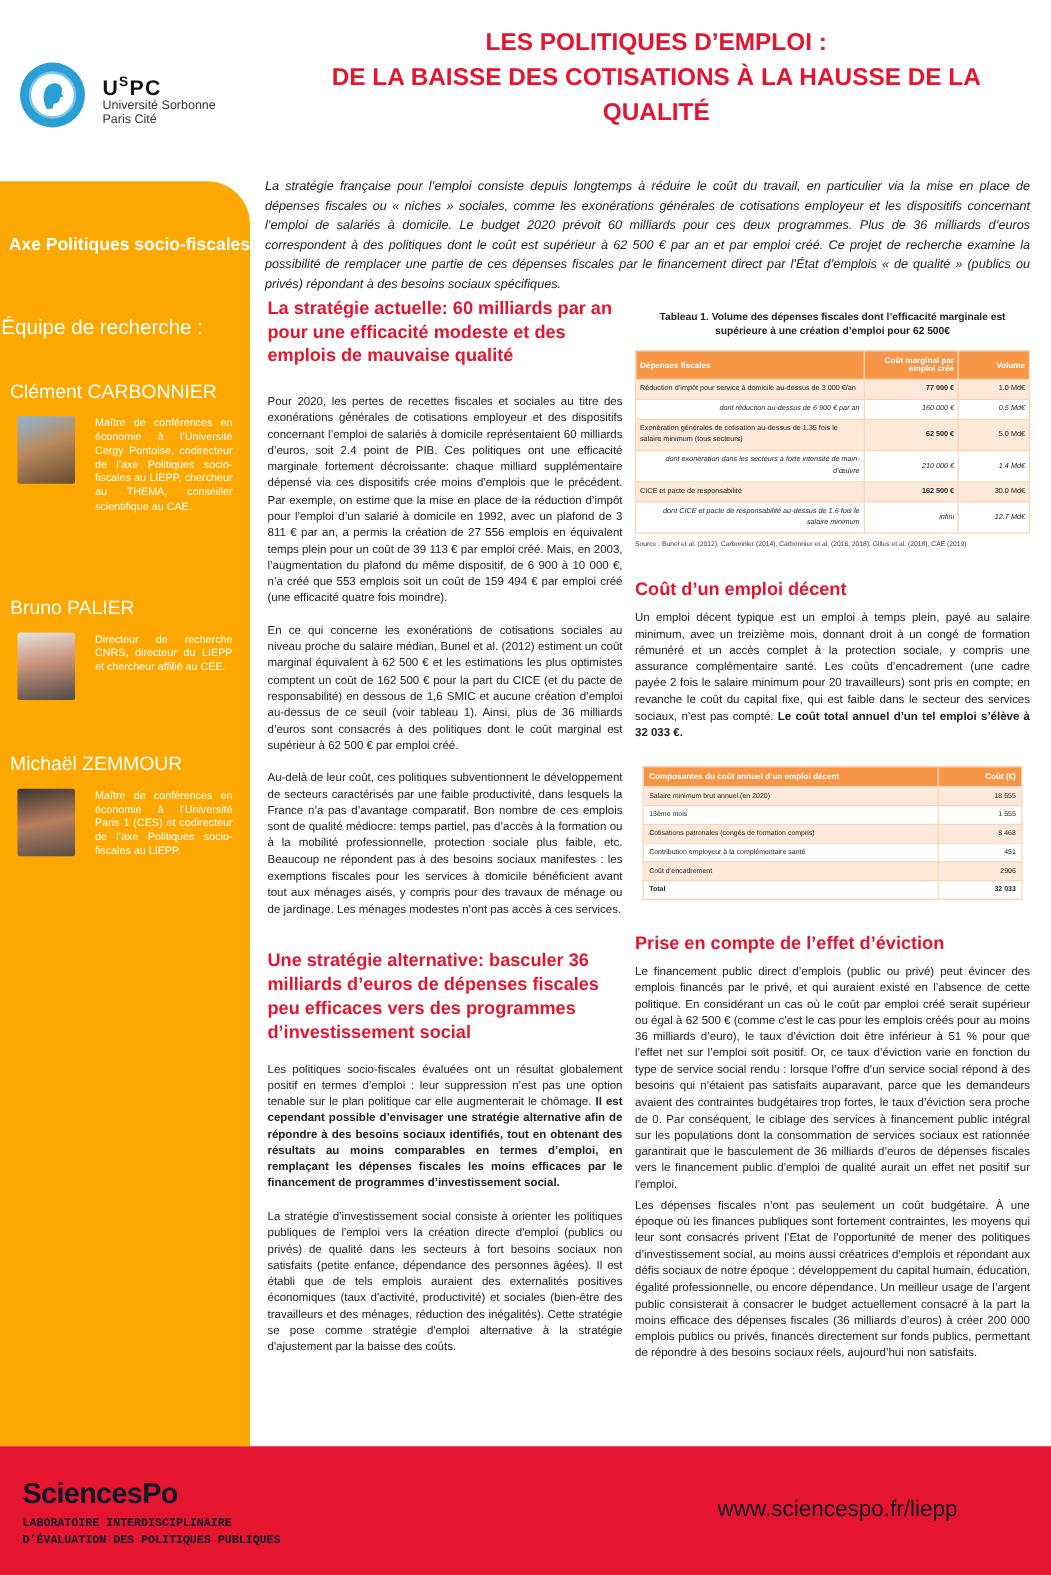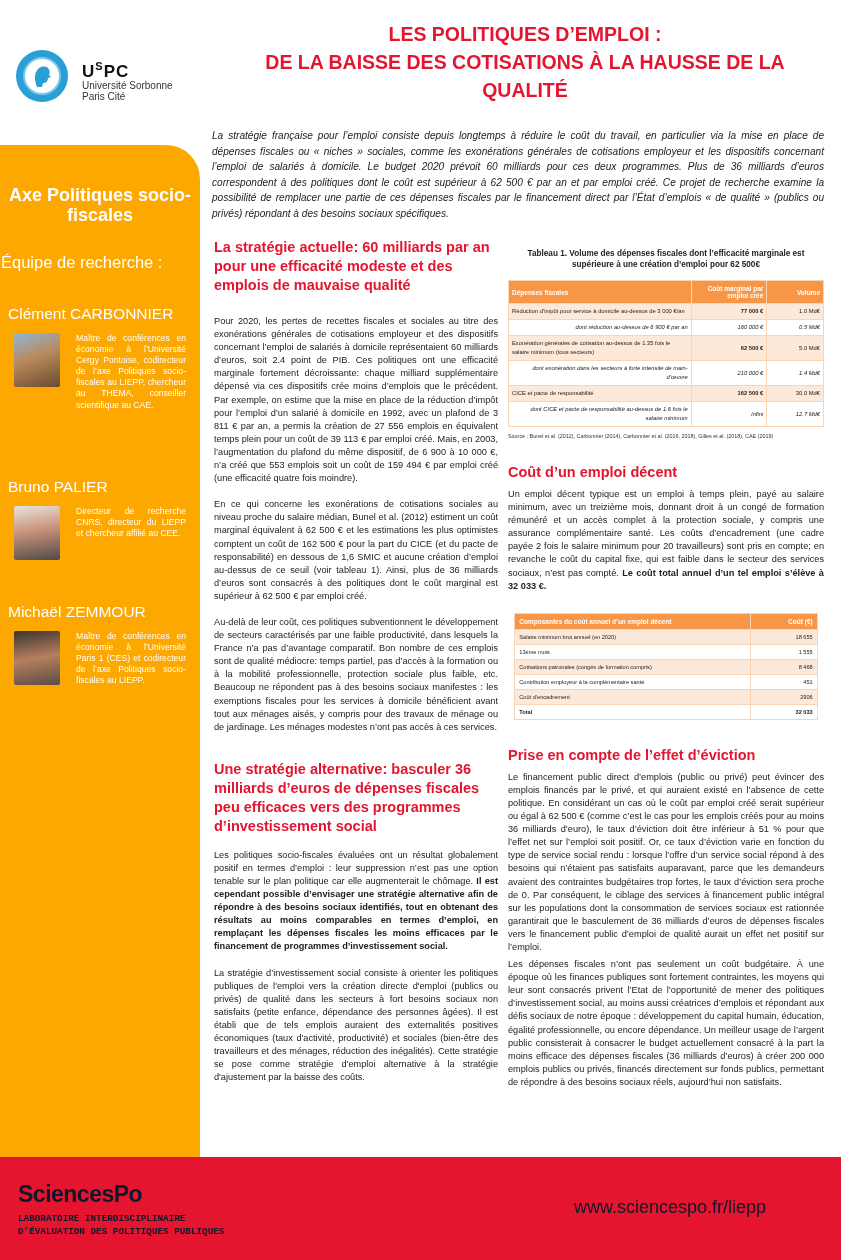--- a/index.html
+++ b/index.html
@@ -6,27 +6,27 @@
   body { width:841px; height:1260px; position:relative; background:#ffffff; font-family:"Liberation Sans", sans-serif; color:#222; overflow:hidden; }
   .header { position:absolute; left:0; top:0; width:841px; height:120px; }
   .logo-invest { position:absolute; left:16px; top:50px; width:52px; height:52px; border-radius:50%; background:#2a9fd6; display:flex; align-items:center; justify-content:center; }
   .logo-invest .inner { width:38px; height:38px; border-radius:50%; background:#ffffff; border:2px solid #7cc6ea; box-sizing:border-box; display:flex; align-items:center; justify-content:center; color:#2a9fd6; font-size:9px; font-weight:bold; }
   .logo-uspc { position:absolute; left:82px; top:58px; }
   .uspc-mark { font-size:17px; font-weight:bold; color:#111; letter-spacing:1px; line-height:17px; }
   .uspc-mark sup { font-size:11px; }
   .uspc-sub { font-size:10px; color:#333; line-height:11px; }
   .title { position:absolute; left:230px; top:20px; width:590px; text-align:center; color:#e3152f; font-weight:bold; font-size:19.5px; line-height:28px; }
   .sidebar { position:absolute; left:0; top:145px; width:200px; height:1012px; background:#fca800; border-top-right-radius:34px; color:#fff; }
-  .axe-title { position:absolute; left:0; top:40px; width:200px; text-align:center; font-weight:bold; font-size:18px; line-height:20px; }
+  .axe-title { position:absolute; left:0; top:40px; width:200px; text-align:right; font-weight:bold; font-size:14px; line-height:20px; }
   .team-title { position:absolute; left:1px; top:108px; font-size:16.5px; }
   .member { position:absolute; left:0; width:200px; }
   .member .name { position:absolute; left:8px; top:0; font-size:15.5px; white-space:nowrap; }
   .member .photo { position:absolute; left:14px; top:28px; width:46px; height:54px; border-radius:2px; }
   .member .bio { position:absolute; left:76px; top:28px; width:110px; font-size:8.6px; line-height:11.1px; text-align:justify; }
-  .intro { position:absolute; left:212px; top:128px; width:612px; font-style:italic; font-size:10.1px; line-height:15.5px; text-align:justify; color:#222; }
+  .intro { position:absolute; left:212px; top:142px; width:612px; font-style:italic; font-size:10.1px; line-height:15.5px; text-align:justify; color:#222; }
   .col { position:absolute; }
   .h2 { color:#e3152f; font-weight:bold; font-size:14.5px; line-height:19px; margin:0; }
   .p { font-size:9.2px; line-height:13.1px; text-align:justify; margin:0; }
   .tbl-title { font-weight:bold; font-size:8.2px; line-height:11px; text-align:center; color:#222; }
   table { border-collapse:collapse; width:100%; }
   .t1 th { background:#f79646; color:#fff; font-size:6.5px; font-weight:bold; padding:4px 3px; text-align:right; border:1px solid #fbd4b4; }
   .t1 th.first { text-align:left; }
   .t1 td { font-size:5.8px; padding:3px 3px; border:1px solid #fbd4b4; vertical-align:middle; line-height:9px; }
   .t1 tr.odd td { background:#fde9d9; }
   .t1 tr.even td { background:#ffffff; }

